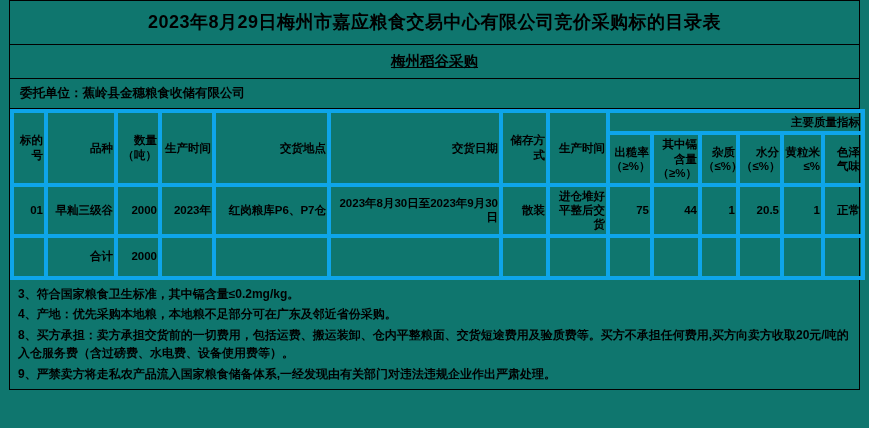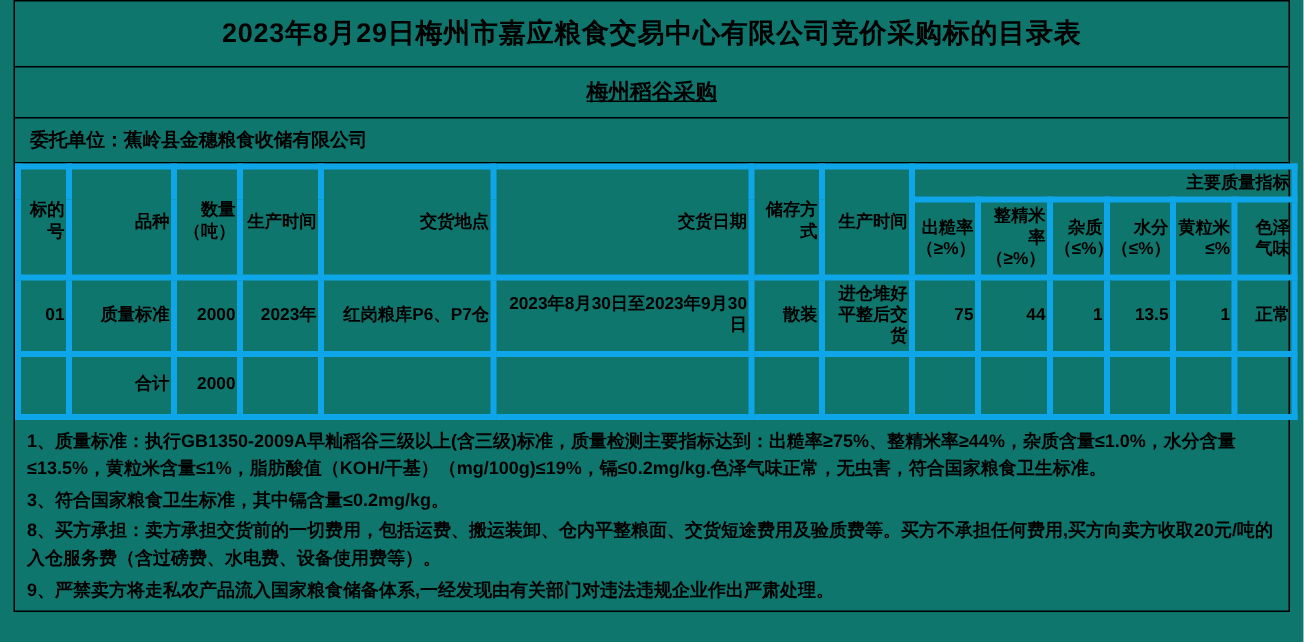--- a/index.html
+++ b/index.html
@@ -121,41 +121,41 @@
           <th rowspan="2">数量（吨）</th>
           <th rowspan="2">生产时间</th>
           <th rowspan="2">交货地点</th>
           <th rowspan="2">交货日期</th>
           <th rowspan="2">储存方式</th>
           <th rowspan="2">生产时间</th>
           <th colspan="6">主要质量指标</th>
         </tr>
         <tr>
           <th class="hdr-sub">出糙率（≥%）</th>
-          <th class="hdr-sub">整精米率（≥%）</th>
+          <th class="hdr-sub">其中镉含量（≥%）</th>
           <th class="hdr-sub">杂质（≤%）</th>
           <th class="hdr-sub">水分（≤%）</th>
           <th class="hdr-sub">黄粒米≤%</th>
           <th class="hdr-sub">色泽气味</th>
         </tr>
       </thead>
       <tbody>
         <tr class="row-data">
           <td>01</td>
-          <td>质量标准</td>
+          <td>早籼三级谷</td>
           <td>2000</td>
           <td>2023年</td>
           <td>红岗粮库P6、P7仓</td>
           <td>2023年8月30日至2023年9月30日</td>
           <td>散装</td>
           <td>进仓堆好平整后交货</td>
           <td>75</td>
           <td>44</td>
           <td>1</td>
-          <td>13.5</td>
+          <td>20.5</td>
           <td>1</td>
           <td>正常</td>
         </tr>
         <tr class="row-total">
           <td></td>
           <td>合计</td>
           <td>2000</td>
           <td></td>
           <td></td>
           <td></td>
@@ -165,20 +165,20 @@
           <td></td>
           <td></td>
           <td></td>
           <td></td>
           <td></td>
         </tr>
       </tbody>
     </table>
 
     <div class="notes">
-      <div>1、质量标准：执行GB1350-2009A早籼稻谷三级以上(含三级)标准，质量检测主要指标达到：出糙率≥75%、整精米率≥44%，杂质含量≤1.0%，水分含量≤13.5%，黄粒米含量≤1%，脂肪酸值（KOH/干基）（mg/100g)≤19%，镉≤0.2mg/kg.色泽气味正常，无虫害，符合国家粮食卫生标准。</div>
       <div>3、符合国家粮食卫生标准，其中镉含量≤0.2mg/kg。</div>
+      <div>4、产地：优先采购本地粮，本地粮不足部分可在广东及邻近省份采购。</div>
       <div>8、买方承担：卖方承担交货前的一切费用，包括运费、搬运装卸、仓内平整粮面、交货短途费用及验质费等。买方不承担任何费用,买方向卖方收取20元/吨的入仓服务费（含过磅费、水电费、设备使用费等）。</div>
       <div>9、严禁卖方将走私农产品流入国家粮食储备体系,一经发现由有关部门对违法违规企业作出严肃处理。</div>
     </div>
 
   </div>
 </div>
 
 </body></html>

